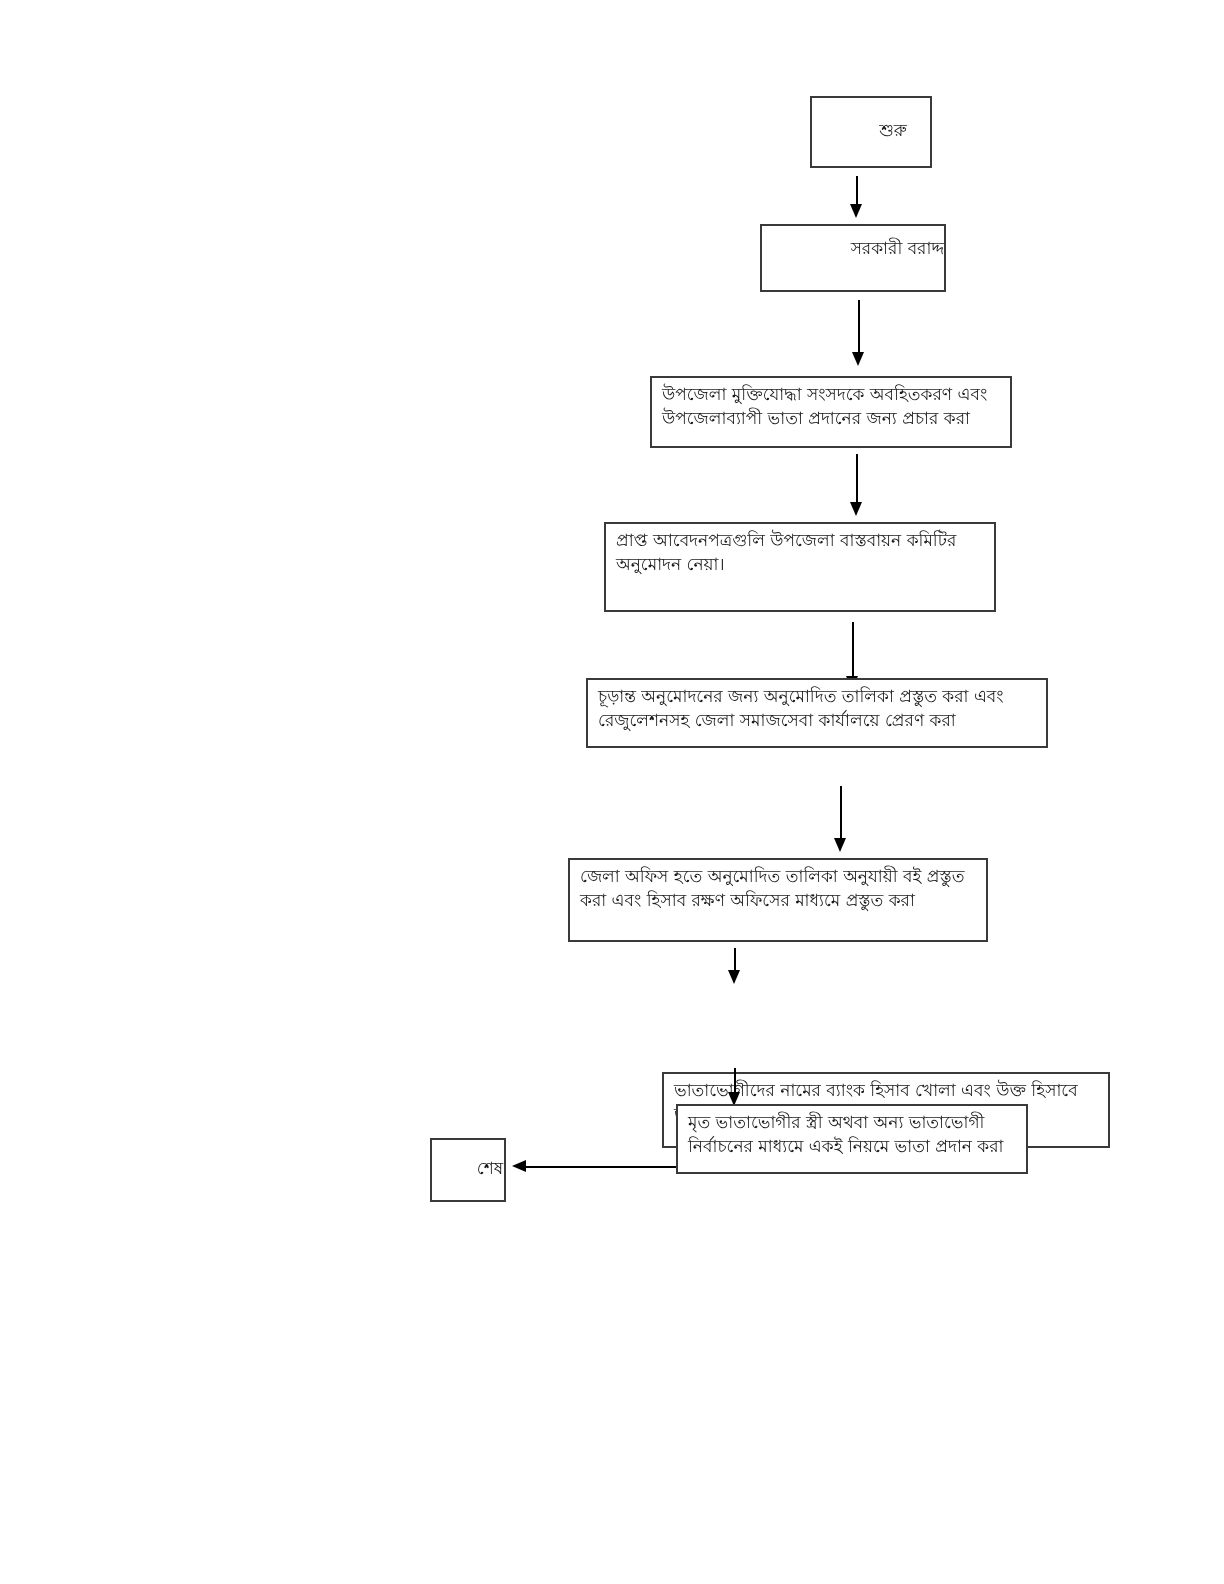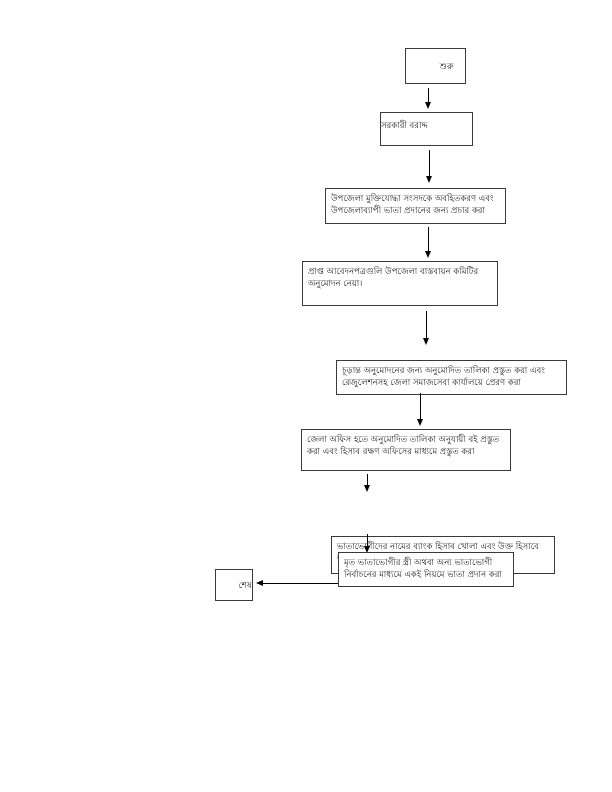--- a/index.html
+++ b/index.html
@@ -33,25 +33,25 @@
     text-align: center;
     padding-left: 22px;
   }
   .node.toptext {
     padding: 3px 4px 0 5px;
     text-align: left;
   }
   
   .n-start  { left: 405px; top: 48px;  width: 61px;  height: 36px; }
   
-  .n-s0 { left: 380px; top: 112px; width: 93px;  height: 34px; padding-top: 6px; text-align: left; }
+  .n-s0 { left: 380px; top: 112px; width: 93px;  height: 34px; padding-top: 6px; text-align: right; }
   .n-s1 { left: 325px; top: 188px; width: 181px; height: 36px; }
   .n-s2 { left: 302px; top: 261px; width: 196px; height: 45px; }
-  .n-s3 { left: 293px; top: 360px; width: 231px; height: 35px; margin-left: 43px; }
-  .n-s4 { left: 301px; top: 429px; width: 210px; height: 42px; }
+  .n-s3 { left: 293px; top: 339px; width: 231px; height: 35px; }
+  .n-s4 { left: 284px; top: 429px; width: 210px; height: 42px; }
   .n-s5 { left: 331px; top: 493px; width: 224px; height: 38px; margin-top: 43px; }
   .n-s6 { left: 338px; top: 552px; width: 176px; height: 35px; }
   
   .n-end { left: 215px; top: 569px; width: 38px;  height: 32px; }
 
   .varrow {
     position: absolute;
     width: 1px;
     background: #000000;
   }

